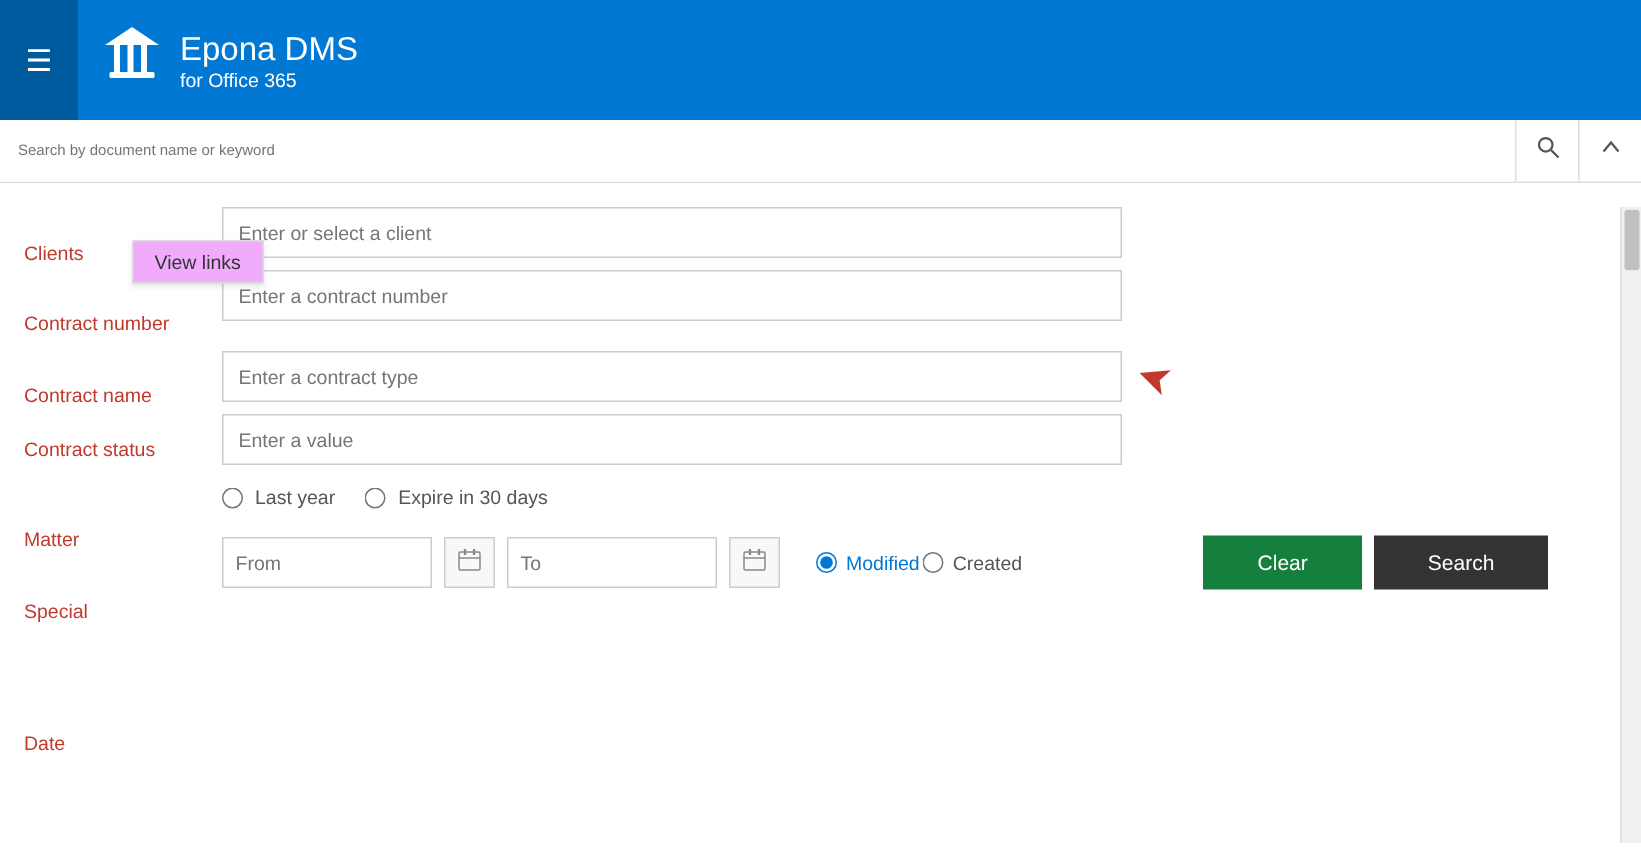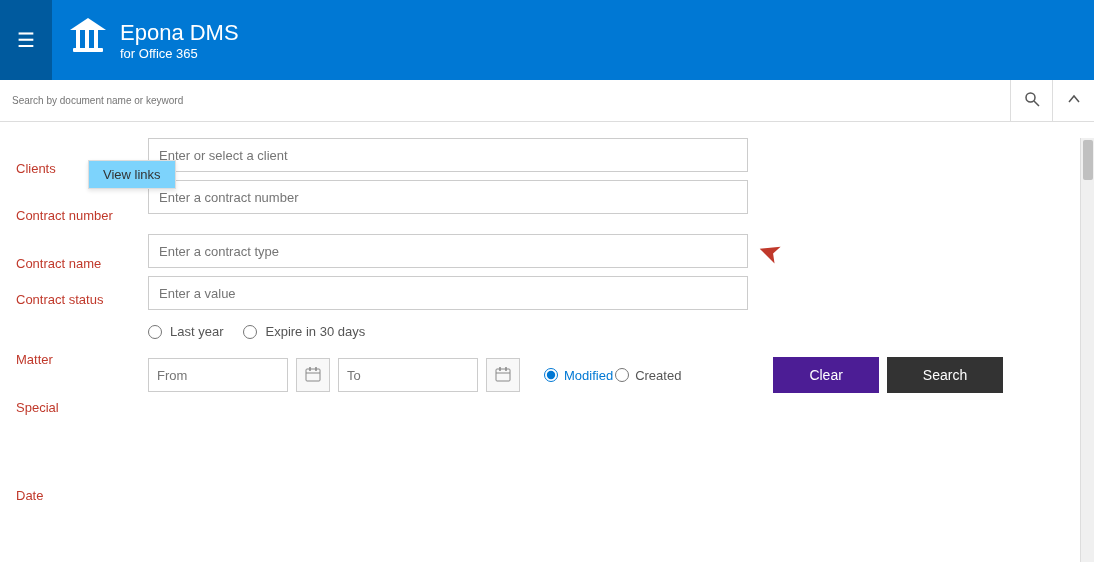--- a/index.html
+++ b/index.html
@@ -84,21 +84,21 @@
       border-left: 1px solid #ddd;
       color: #555;
       font-size: 16px;
     }
 
     
     .tooltip {
       position: absolute;
       top: 80px;
       left: 88px;
-      background: #7dd3fc;
+      background: #f0abfc;
       border: 1px solid #ddd;
       padding: 6px 14px;
       font-size: 13px;
       color: #333;
       z-index: 100;
       box-shadow: 0 2px 4px rgba(0,0,0,0.1);
     }
 
     
     .main-content {
@@ -242,27 +242,28 @@
     }
     .date-radio-option .modified-label { color: #0078d4; font-weight: 500; }
     .date-radio-option .created-label { color: #555; }
 
     .action-buttons {
       display: flex;
       gap: 8px;
       align-items: center;
     }
     .btn-clear {
-      background: #4c1d95;
+      background: #15803d;
       color: white;
       border: none;
       padding: 10px 36px;
       font-size: 14px;
       cursor: pointer;
       font-weight: 400;
+      margin-left: 29px;
     }
     .btn-search {
       background: #333;
       color: white;
       border: none;
       padding: 10px 36px;
       font-size: 14px;
       cursor: pointer;
       font-weight: 400;
     }

